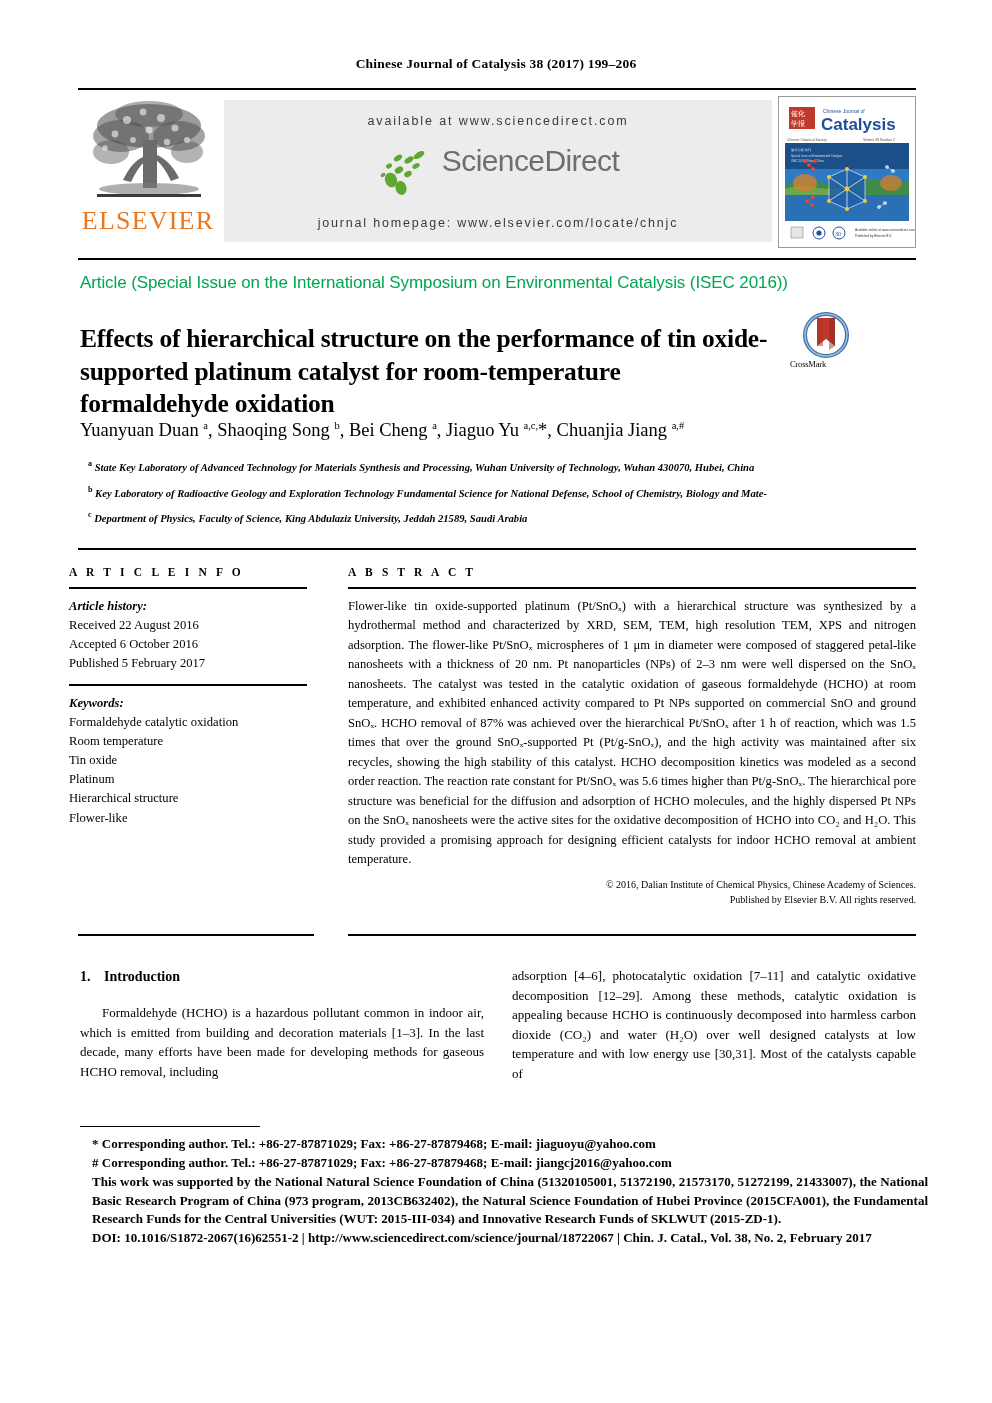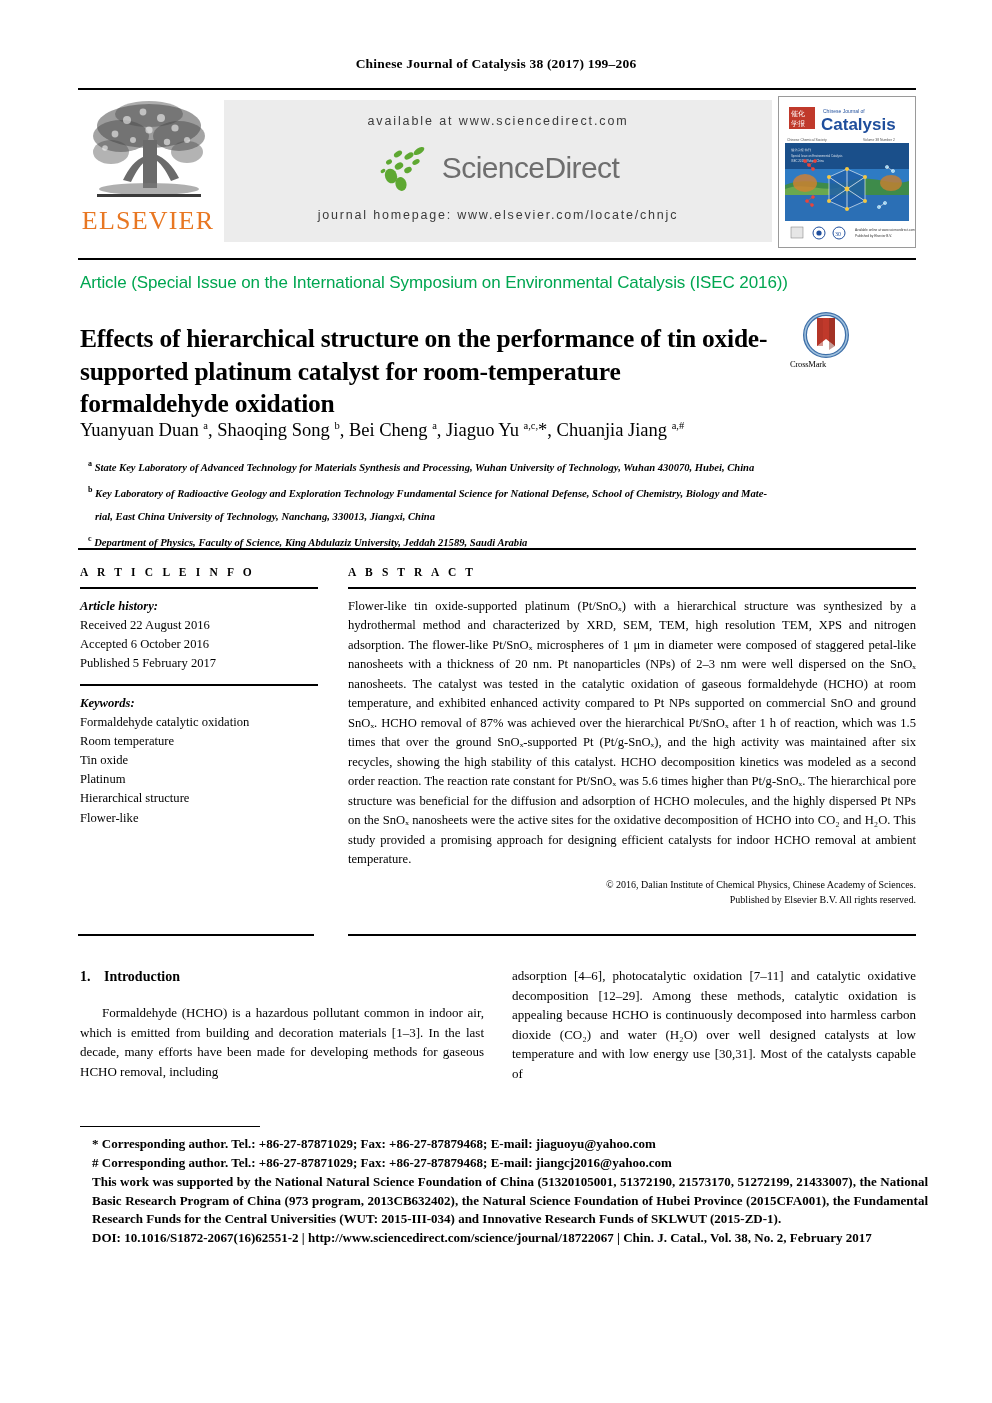--- a/index.html
+++ b/index.html
@@ -40,28 +40,28 @@
     color:#E87722; font-size:26px; letter-spacing:1.2px;
     margin-top:-2px;
   }
 
   .sd-banner {
     position:absolute; left:146px; top:8px;
     width:548px; height:142px;
     background:#ECECEC;
     display:flex; flex-direction:column;
     align-items:center; justify-content:space-between;
-    padding:14px 0 20px 0;
+    padding:14px 0 12px 0;
     box-sizing:border-box;
   }
   .sd-avail {
     font-family:"Liberation Sans", sans-serif;
     font-size:12.5px; letter-spacing:1.9px; color:#3a3a3a;
   }
-  .sd-logo { display:flex; align-items:center; gap:3px; }
+  .sd-logo { display:flex; align-items:flex-start; gap:3px; }
   .sd-logo svg { display:block; }
   .sd-logo-text {
     font-family:"Liberation Sans", sans-serif;
     font-size:30px; color:#6E6E6E; letter-spacing:-0.6px;
   }
   .sd-home {
     font-family:"Liberation Sans", sans-serif;
     font-size:12.5px; letter-spacing:1.8px; color:#3a3a3a;
   }
 
@@ -114,21 +114,21 @@
   .aff p { margin:8px; text-indent:0; }
   .aff sup { font-size:8px; font-style:normal; }
   .aff .cont { padding-left:7px; }
 
   
   .panel-rule-a {
     position:absolute; left:78px; top:548px; width:838px;
     height:1.5px; background:#000;
   }
 
-  .infocol { position:absolute; left:80px; top:566px; width:238px; }
+  .infocol { position:absolute; left:69px; top:566px; width:238px; }
   .abscol  { position:absolute; left:348px; top:566px; width:568px; }
 
   .sec-head {
     font-size:11.5px; font-weight:bold; letter-spacing:3.2px;
   }
   .hr-thin { height:1.6px; background:#000; margin:9px 0 8px 0; }
 
   .info-block { font-size:12.6px; line-height:1.52; }
   .info-block .ital { font-style:italic; font-weight:bold; }
   .hr-thin2 { height:1.6px; background:#000; margin:11px 0 8px 0; }
@@ -346,21 +346,20 @@
 
   <div class="aff">
     <p>
       <sup>a</sup>
       <span>State Key Laboratory of Advanced Technology for Materials Synthesis and Processing, Wuhan University of Technology, Wuhan 430070, Hubei, China</span>
     </p>
     <p>
       <sup>b</sup>
       <span>Key Laboratory of Radioactive Geology and Exploration Technology Fundamental Science for National Defense, School of Chemistry, Biology and Mate-</span>
     </p>
-    <p class="cont">rial, East China University of Technology, Nanchang, 330013, Jiangxi, China</p>
     <p>
       <sup>c</sup>
       <span>Department of Physics, Faculty of Science, King Abdulaziz University, Jeddah 21589, Saudi Arabia</span>
     </p>
   </div>
 
   <div class="panel-rule-a"></div>
 
   <div class="infocol">
     <div class="sec-head">A R T I C L E    I N F O</div>

